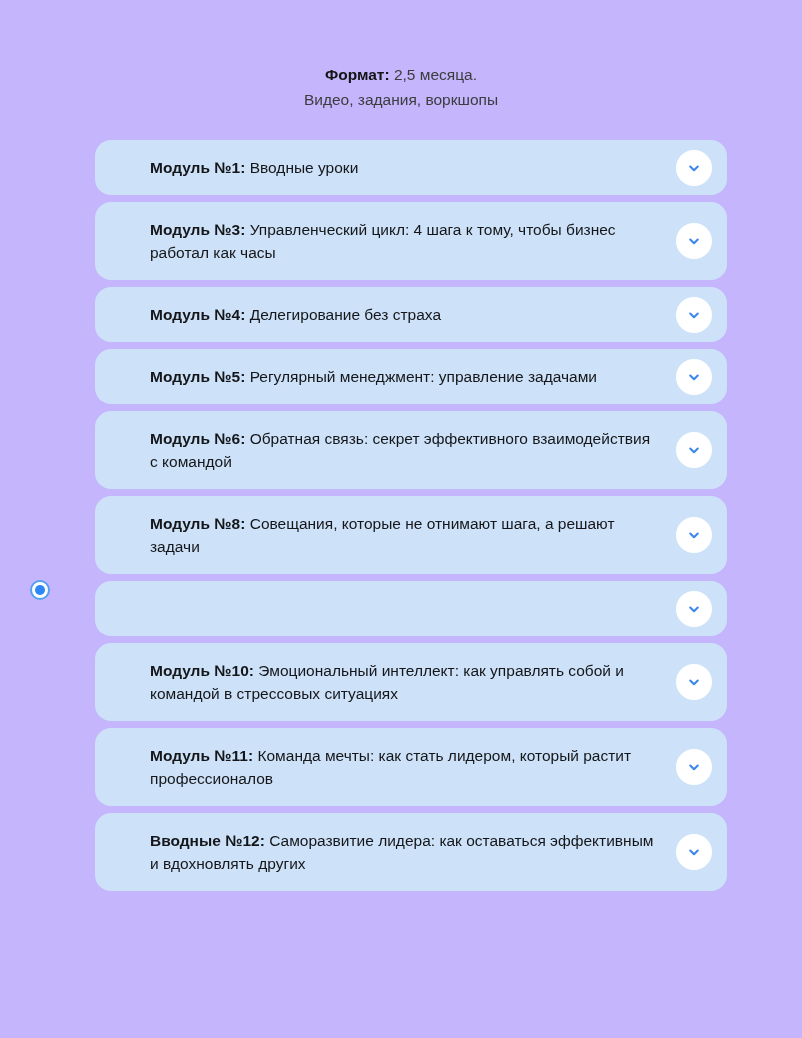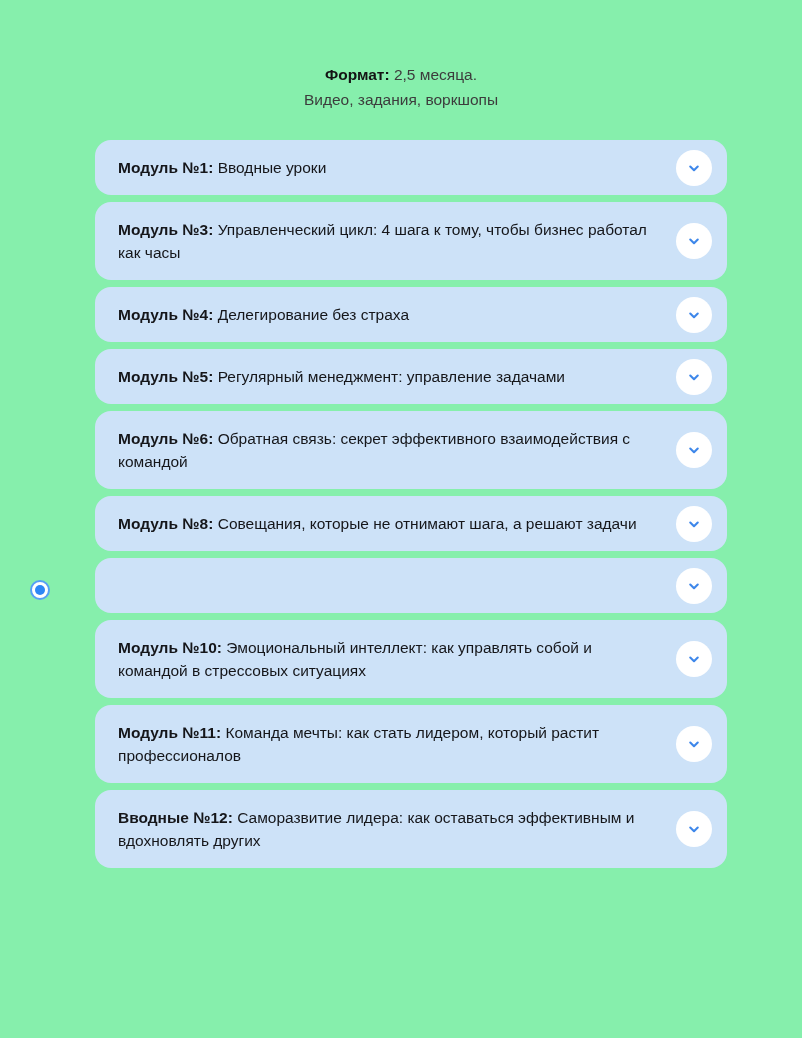--- a/index.html
+++ b/index.html
@@ -5,21 +5,21 @@
   html, body {
     margin: 0;
     padding: 0;
     background: #ffffff;
     font-family: "Liberation Sans", sans-serif;
   }
   .page {
     position: relative;
     width: 802px;
     height: 1038px;
-    background: #86efac;
+    background: #c4b5fd;
     overflow: hidden;
   }
   .format-header {
     position: absolute;
     top: 62px;
     left: 0;
     width: 802px;
     text-align: center;
     font-size: 15.5px;
     line-height: 25px;
@@ -46,20 +46,21 @@
     min-height: 55px;
     display: flex;
     align-items: center;
     padding: 16px 70px 16px 23px;
     cursor: pointer;
   }
   .card-text {
     font-size: 15.5px;
     line-height: 23px;
     color: var(--text-dark, #15161a);
+    margin-left: 32px;
   }
   .card-text .bold {
     font-weight: 700;
   }
   .chevron-btn {
     position: absolute;
     right: 15px;
     top: 50%;
     transform: translateY(-50%);
     width: 36px;

